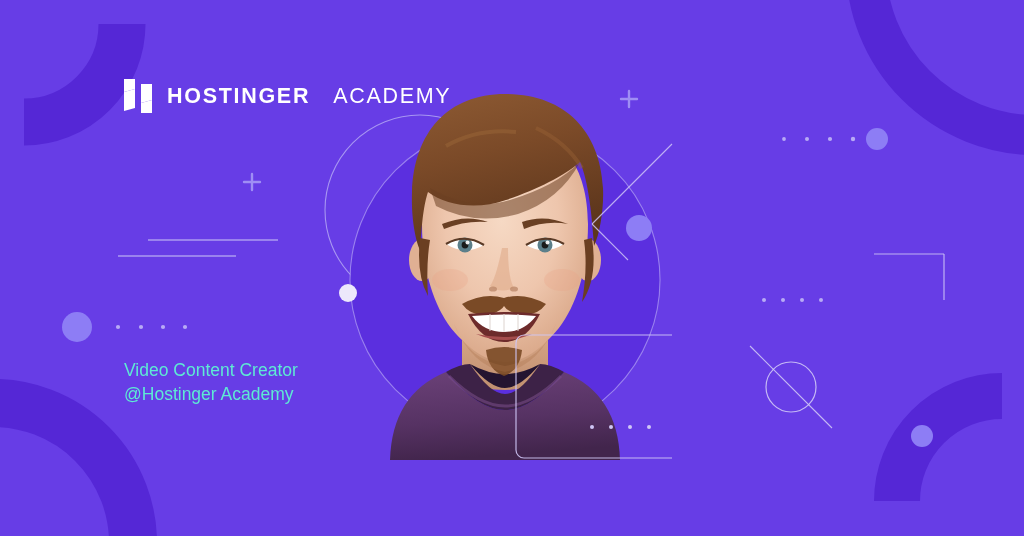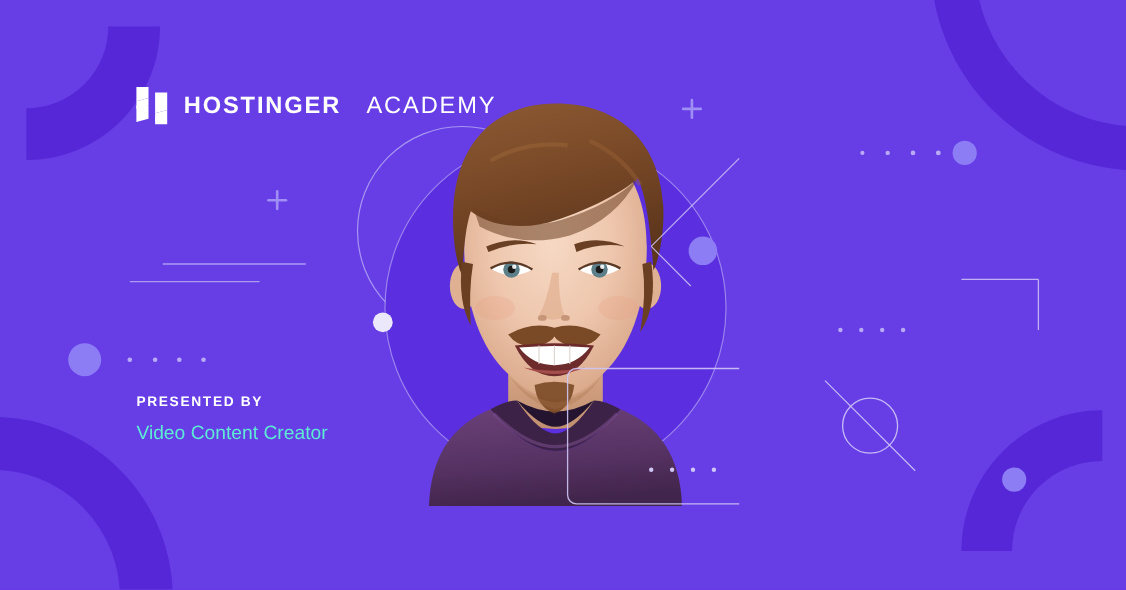--- a/index.html
+++ b/index.html
@@ -281,18 +281,18 @@
         <path d="M1 14 L12 11 V18 L1 21 Z" fill="#ffffff"></path>
         <path d="M18 25 L29 22 V29 L18 32 Z" fill="#ffffff"></path>
       </svg>
       <span class="logo-word">
         <span class="brand">HOSTINGER</span>
         <span class="sub">ACADEMY</span>
       </span>
     </div>
 
     <div class="presenter">
-      <div class="kicker">PRESENTED BY</div>
       <div class="role">Video Content Creator</div>
+      <div class="handle">@Hostinger Academy</div>
     </div>
 
   </div>
 </div>
 
 </body></html>

